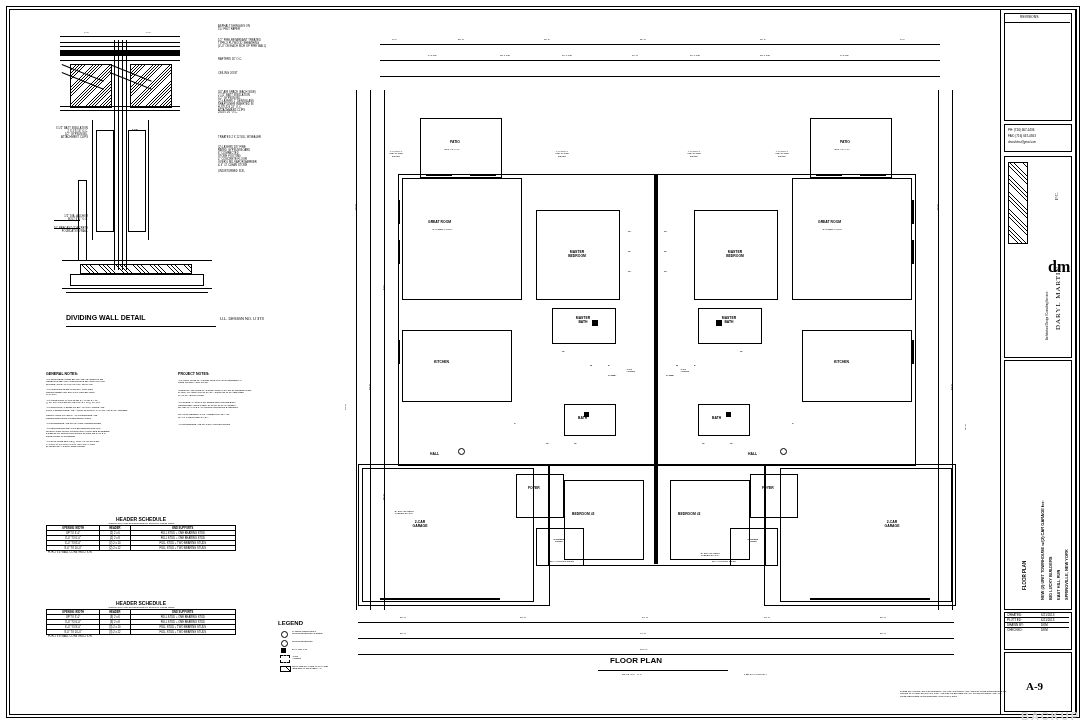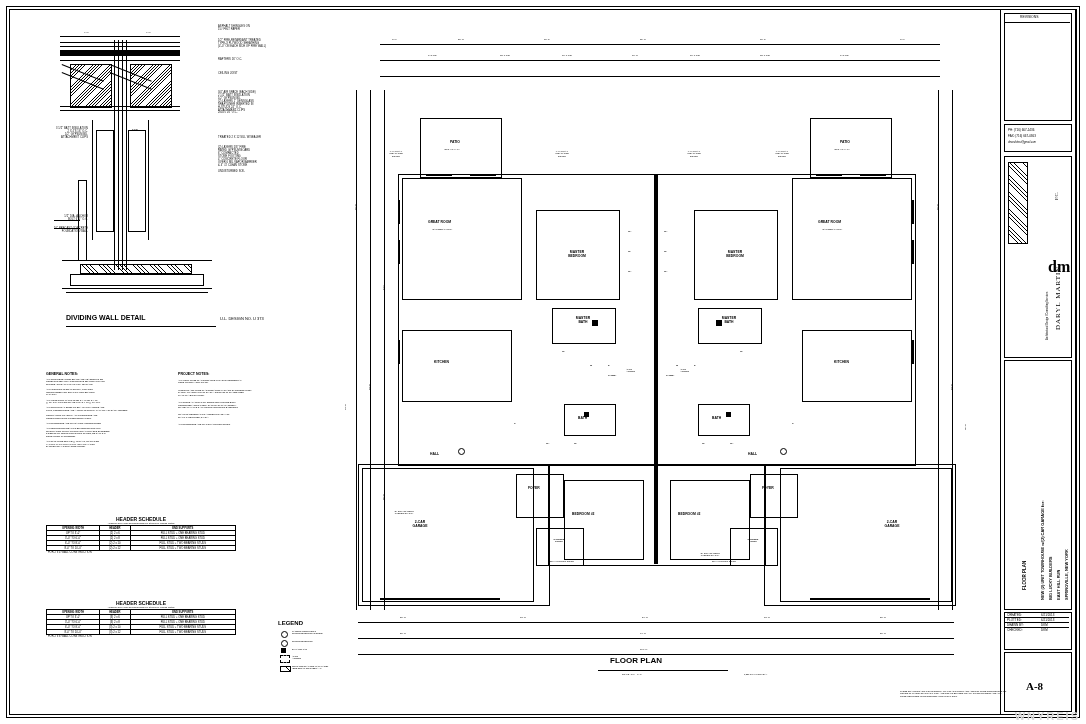--- a/index.html
+++ b/index.html
@@ -521,17 +521,17 @@
       <span class="lbl" style="position:relative;font-size:3px;width:34px;padding-left:2px;">DRAWN BY:</span>
       <span class="lbl" style="position:relative;font-size:3px;">DKM</span>
     </div>
     <div style="display:flex;">
       <span class="lbl" style="position:relative;font-size:3px;width:34px;padding-left:2px;">CHECKED:</span>
       <span class="lbl" style="position:relative;font-size:3px;">DKM</span>
     </div>
   </div>
 
   <div class="brd" style="left:1004px;top:652px;width:66px;height:58px;border-width:.5px;"></div>
-  <div class="lbl" style="left:1026px;top:680px;font-size:11px;font-weight:bold;font-family:'Liberation Serif',serif;">A-8</div>
+  <div class="lbl" style="left:1026px;top:680px;font-size:11px;font-weight:bold;font-family:'Liberation Serif',serif;">A-9</div>
   <div class="lbl xtiny" style="left:900px;top:690px;width:92px;line-height:1.1;">THESE DRAWINGS ARE THE PROPERTY OF THE ARCHITECT AND ARE NOT TO BE REPRODUCED OR<br>COPIED IN WHOLE OR IN PART. THEY ARE NOT TO BE USED ON ANY OTHER PROJECT AND ARE<br>TO BE RETURNED UPON REQUEST. COPYRIGHT 2013.</div>
 
-  <div class="wm">WNYREIS</div>
+  <div class="wm">BACKUP</div>
 </div>
 
 </body></html>

